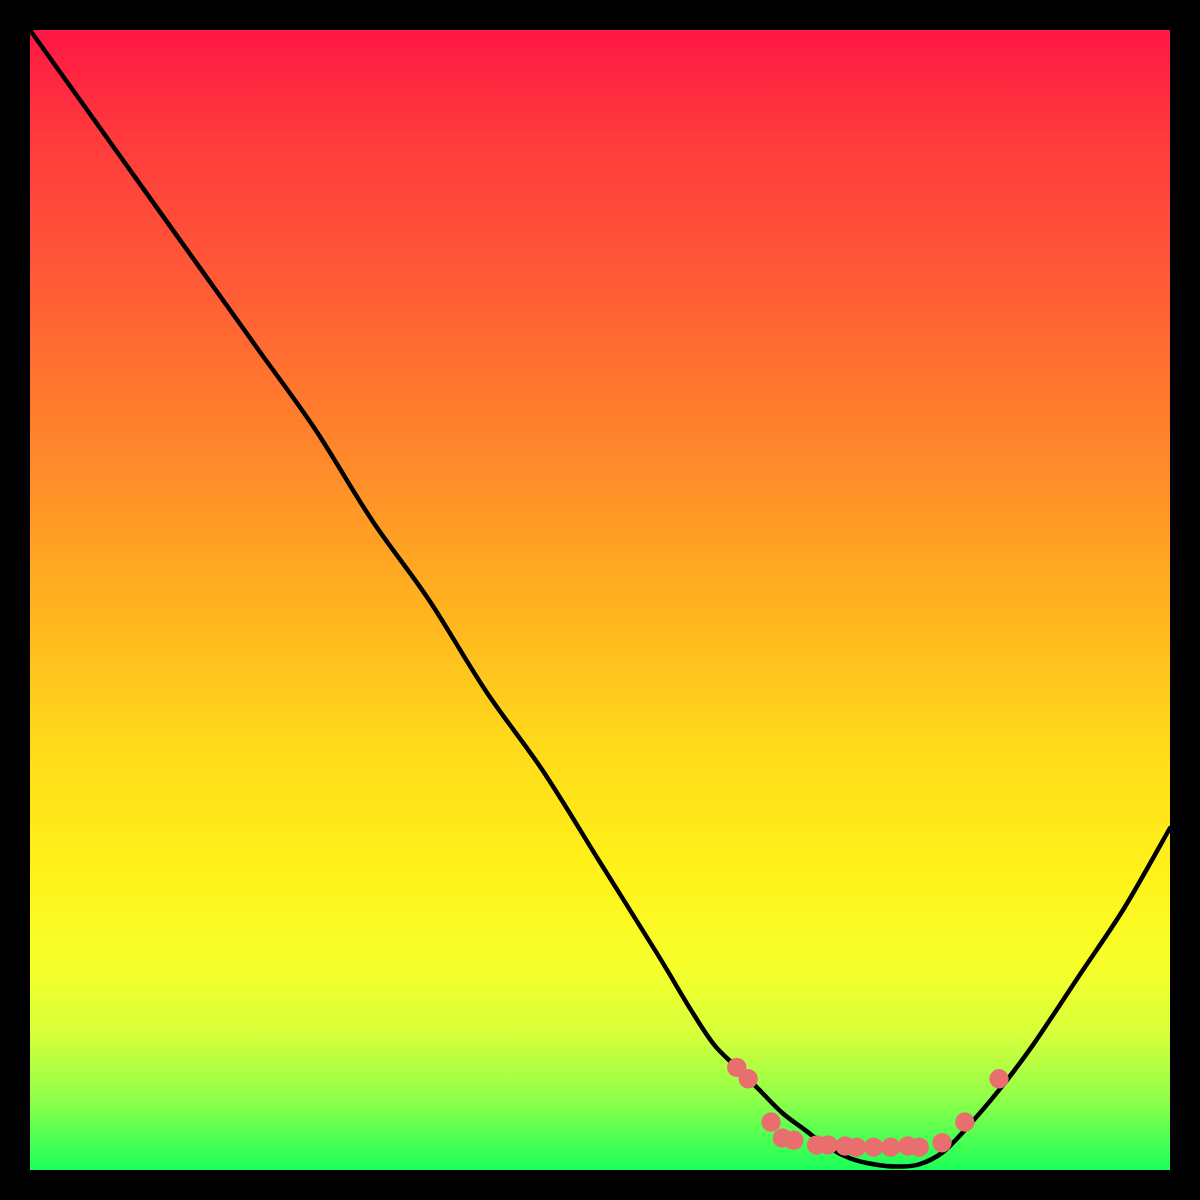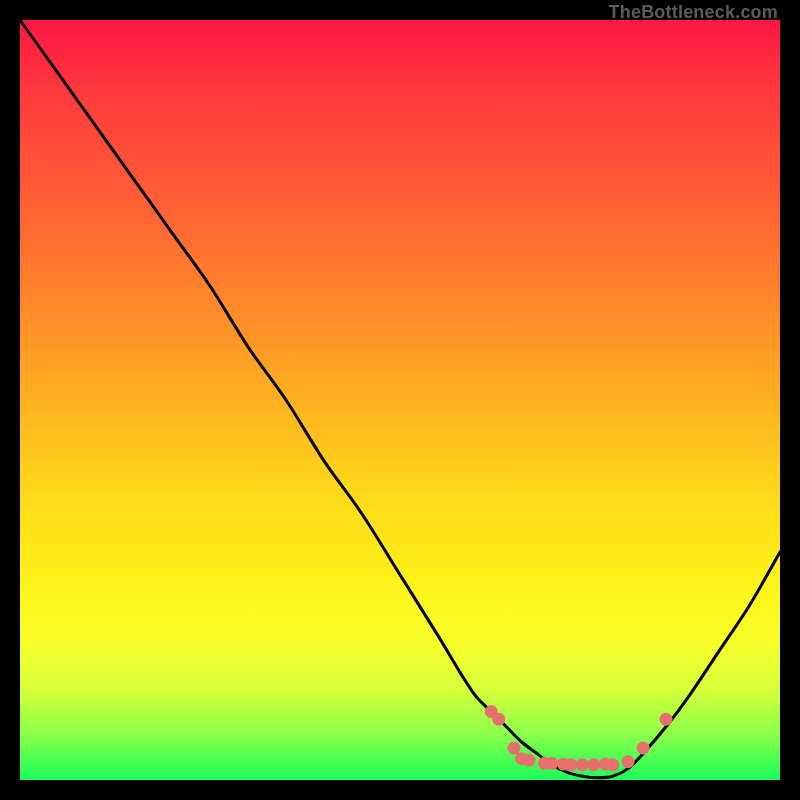--- a/index.html
+++ b/index.html
@@ -56,21 +56,20 @@
     height: 760px;
     overflow: visible;
   }
 </style>
 </head>
 <body>
 
 <div class="frame">
   <div class="plot-area"></div>
 
-  <div class="attribution">TheBottleneck.com</div>
 
   <svg class="overlay" viewBox="0 0 760 760" preserveAspectRatio="none">
     <path id="curve-path" fill="none" stroke="#000000" stroke-width="3" stroke-linecap="round" stroke-linejoin="round" d="M 0.00 0.00 C 6.33 8.87, 25.33 35.47, 38.00 53.20 C 50.67 70.93, 63.33 88.67, 76.00 106.40 C 88.67 124.13, 101.33 141.87, 114.00 159.60 C 126.67 177.33, 139.33 195.07, 152.00 212.80 C 164.67 230.53, 177.33 247.00, 190.00 266.00 C 202.67 285.00, 215.33 307.80, 228.00 326.80 C 240.67 345.80, 253.33 361.00, 266.00 380.00 C 278.67 399.00, 291.33 421.80, 304.00 440.80 C 316.67 459.80, 329.33 475.00, 342.00 494.00 C 354.67 513.00, 367.33 534.53, 380.00 554.80 C 392.67 575.07, 407.87 599.13, 418.00 615.60 C 428.13 632.07, 434.47 643.47, 440.80 653.60 C 447.13 663.73, 450.93 670.07, 456.00 676.40 C 461.07 682.73, 466.13 686.53, 471.20 691.60 C 476.27 696.67, 481.33 701.73, 486.40 706.80 C 491.47 711.87, 496.53 717.57, 501.60 722.00 C 506.67 726.43, 511.73 729.60, 516.80 733.40 C 521.87 737.20, 526.93 741.63, 532.00 744.80 C 537.07 747.97, 542.13 750.50, 547.20 752.40 C 552.27 754.30, 557.33 755.31, 562.40 756.20 C 567.47 757.09, 572.53 757.72, 577.60 757.72 C 582.67 757.72, 587.73 757.72, 592.80 756.20 C 597.87 754.68, 602.93 752.40, 608.00 748.60 C 613.07 744.80, 616.87 740.37, 623.20 733.40 C 629.53 726.43, 638.40 716.30, 646.00 706.80 C 653.60 697.30, 659.93 689.07, 668.80 676.40 C 677.67 663.73, 689.07 646.00, 699.20 630.80 C 709.33 615.60, 719.47 601.67, 729.60 585.20 C 739.73 568.73, 754.93 540.87, 760.00 532.00"></path>
     <g id="markers-group">
         <circle cx="471.20" cy="691.60" r="6.5" fill="#e96f6f" stroke="#e96f6f" stroke-width="0"></circle>
         <circle cx="478.80" cy="699.20" r="6.5" fill="#e96f6f" stroke="#e96f6f" stroke-width="0"></circle>
         <circle cx="494.00" cy="728.08" r="6.5" fill="#e96f6f" stroke="#e96f6f" stroke-width="0"></circle>
         <circle cx="501.60" cy="738.72" r="6.5" fill="#e96f6f" stroke="#e96f6f" stroke-width="0"></circle>
         <circle cx="509.20" cy="740.24" r="6.5" fill="#e96f6f" stroke="#e96f6f" stroke-width="0"></circle>
         <circle cx="524.40" cy="743.28" r="6.5" fill="#e96f6f" stroke="#e96f6f" stroke-width="0"></circle>

